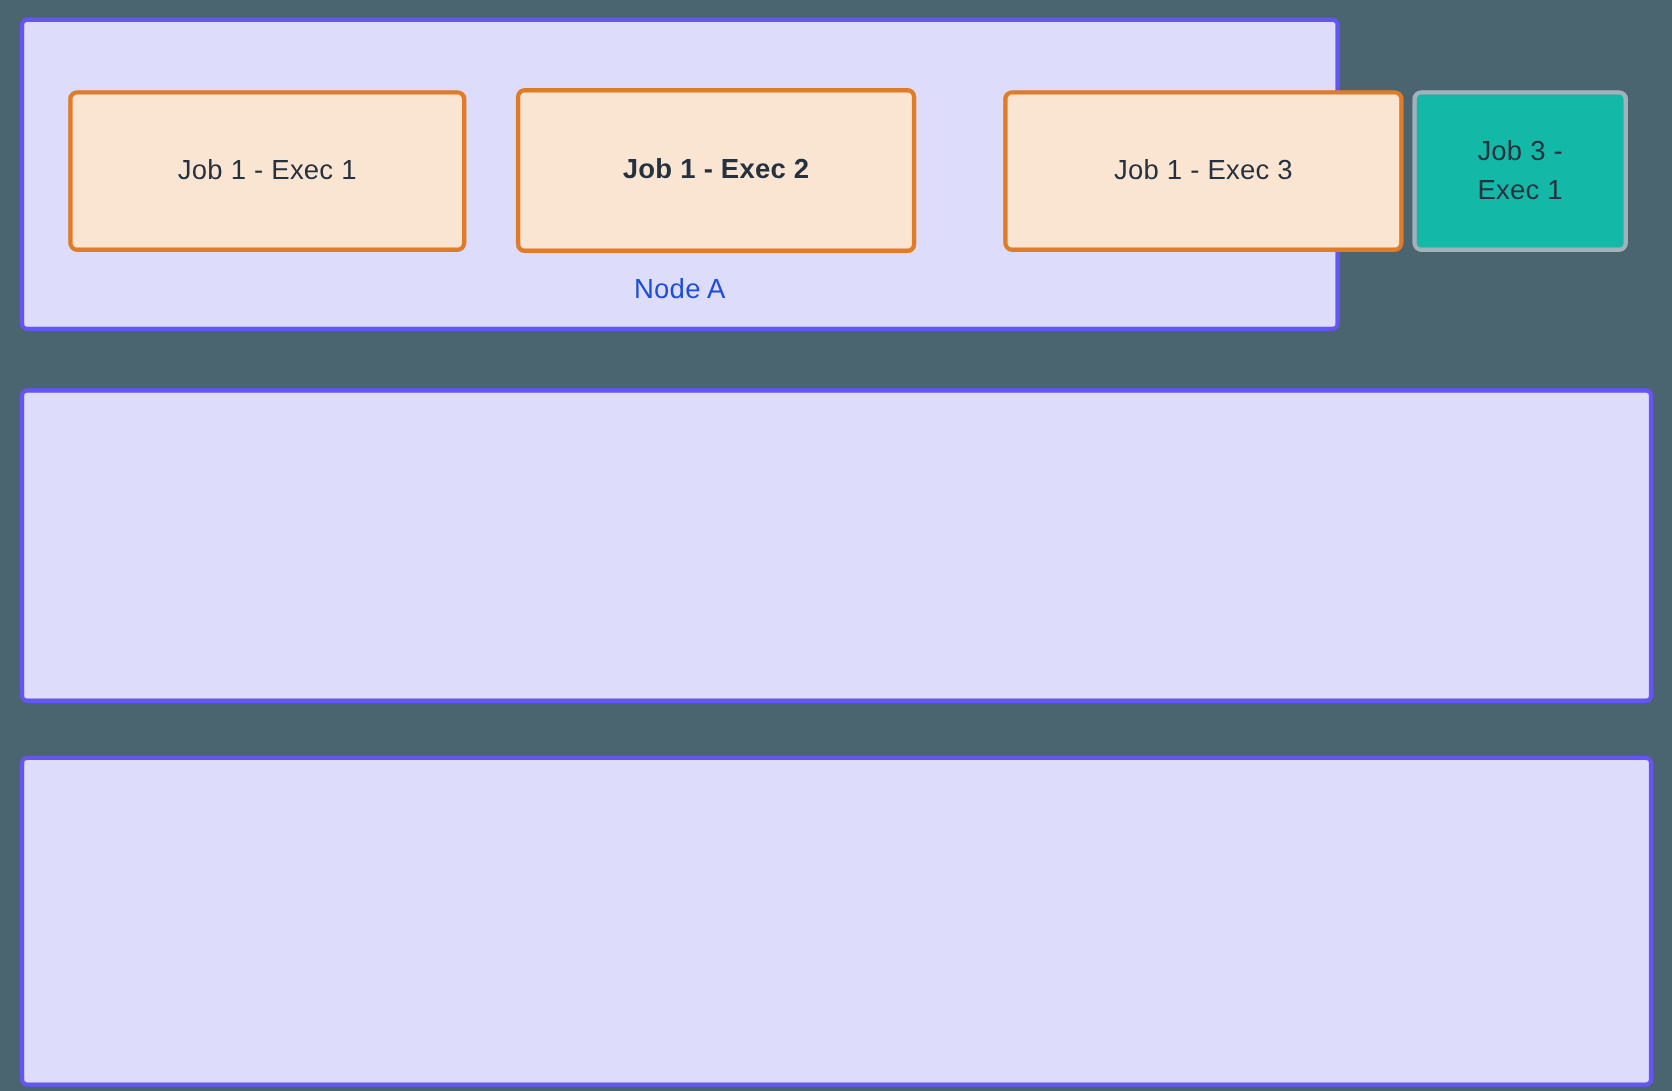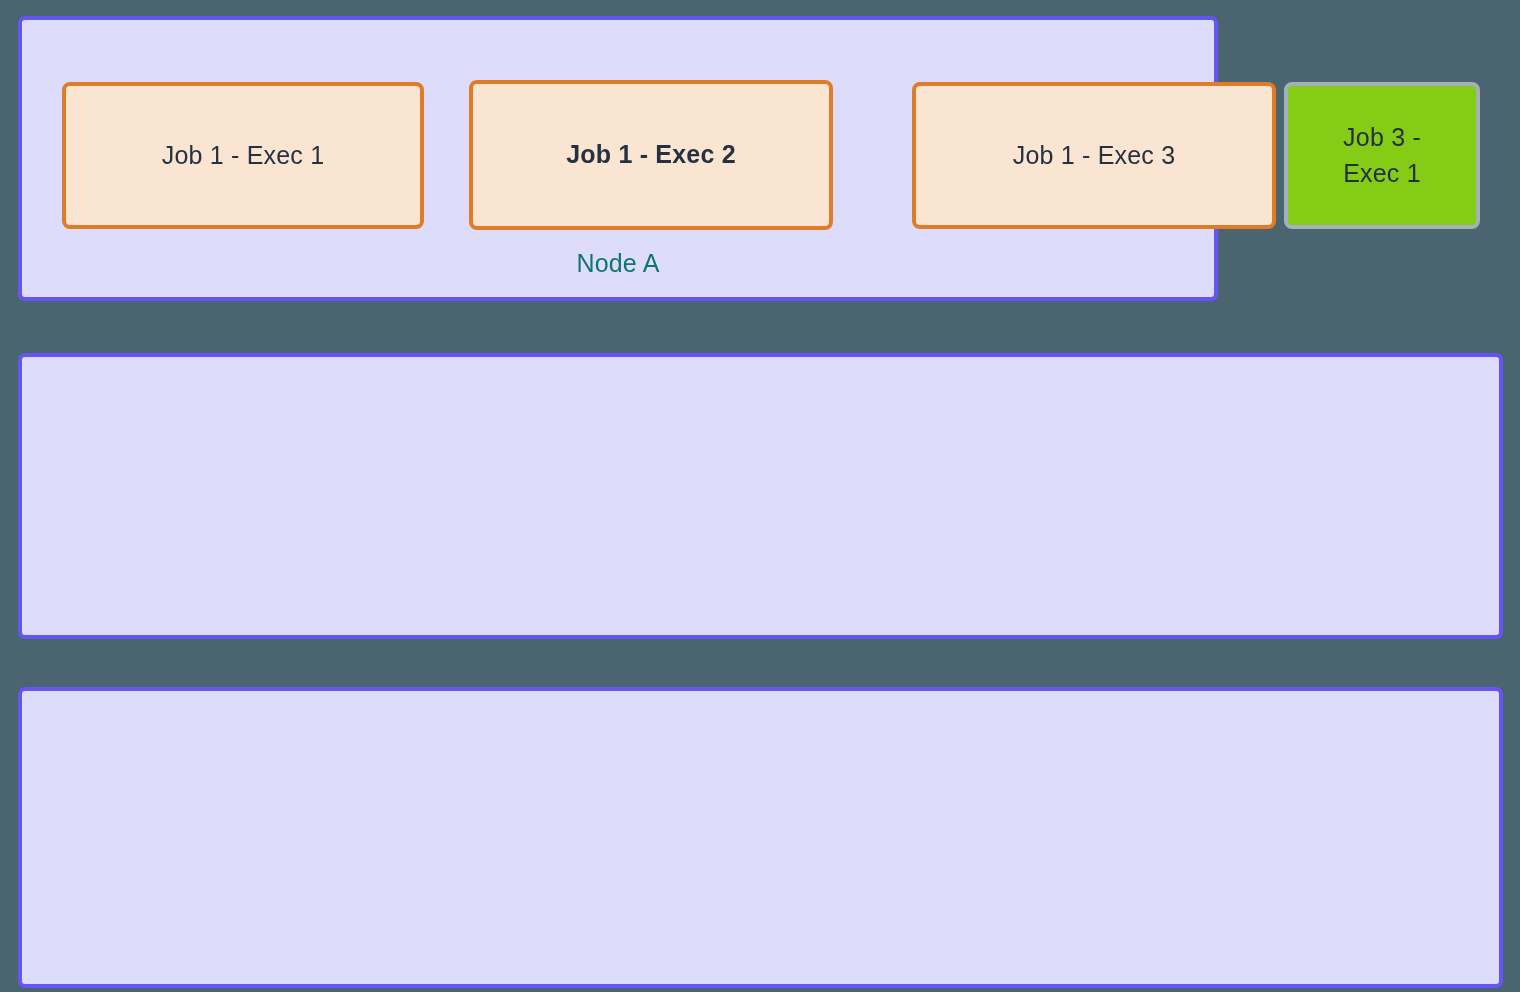--- a/index.html
+++ b/index.html
@@ -28,21 +28,21 @@
   #node-a { left: 18px;  top: 16px;  width: 1200px; height: 285px; }
   #node-b { left: 18px;  top: 353px; width: 1485px; height: 286px; }
   #node-c { left: 18px;  top: 687px; width: 1485px; height: 301px; }
 
   .node-label {
     position: absolute;
     left: 0;
     width: 100%;
     text-align: center;
     font-size: 25px;
-    color: #0f766e;
+    color: #1d4ed8;
     letter-spacing: 0.2px;
   }
   #node-a .node-label { top: 229px; }
   #node-b .node-label { top: 566px; }
 
   .task {
     position: absolute;
     box-sizing: border-box;
     display: flex;
     align-items: center;
@@ -53,21 +53,21 @@
     line-height: 1.42;
     color: #26313f;
     white-space: pre-line;
     letter-spacing: 0.2px;
   }
   .task.orange {
     background: #fae5d3;
     border: 4px solid #e07b28;
   }
   .task.grey {
-    background: #84cc16;
+    background: #14b8a6;
     border: 4px solid #a3b1bb;
   }
 
   
   #task-a1 { left: 40px;   top: 62px;  width: 362px; height: 147px; }
   #task-a2 { left: 447px;  top: 60px;  width: 364px; height: 150px; font-weight: bold; }
   #task-a3 { left: 890px;  top: 62px;  width: 364px; height: 147px; }
   #task-a4 { left: 1262px; top: 62px;  width: 196px; height: 147px; }
 
   

